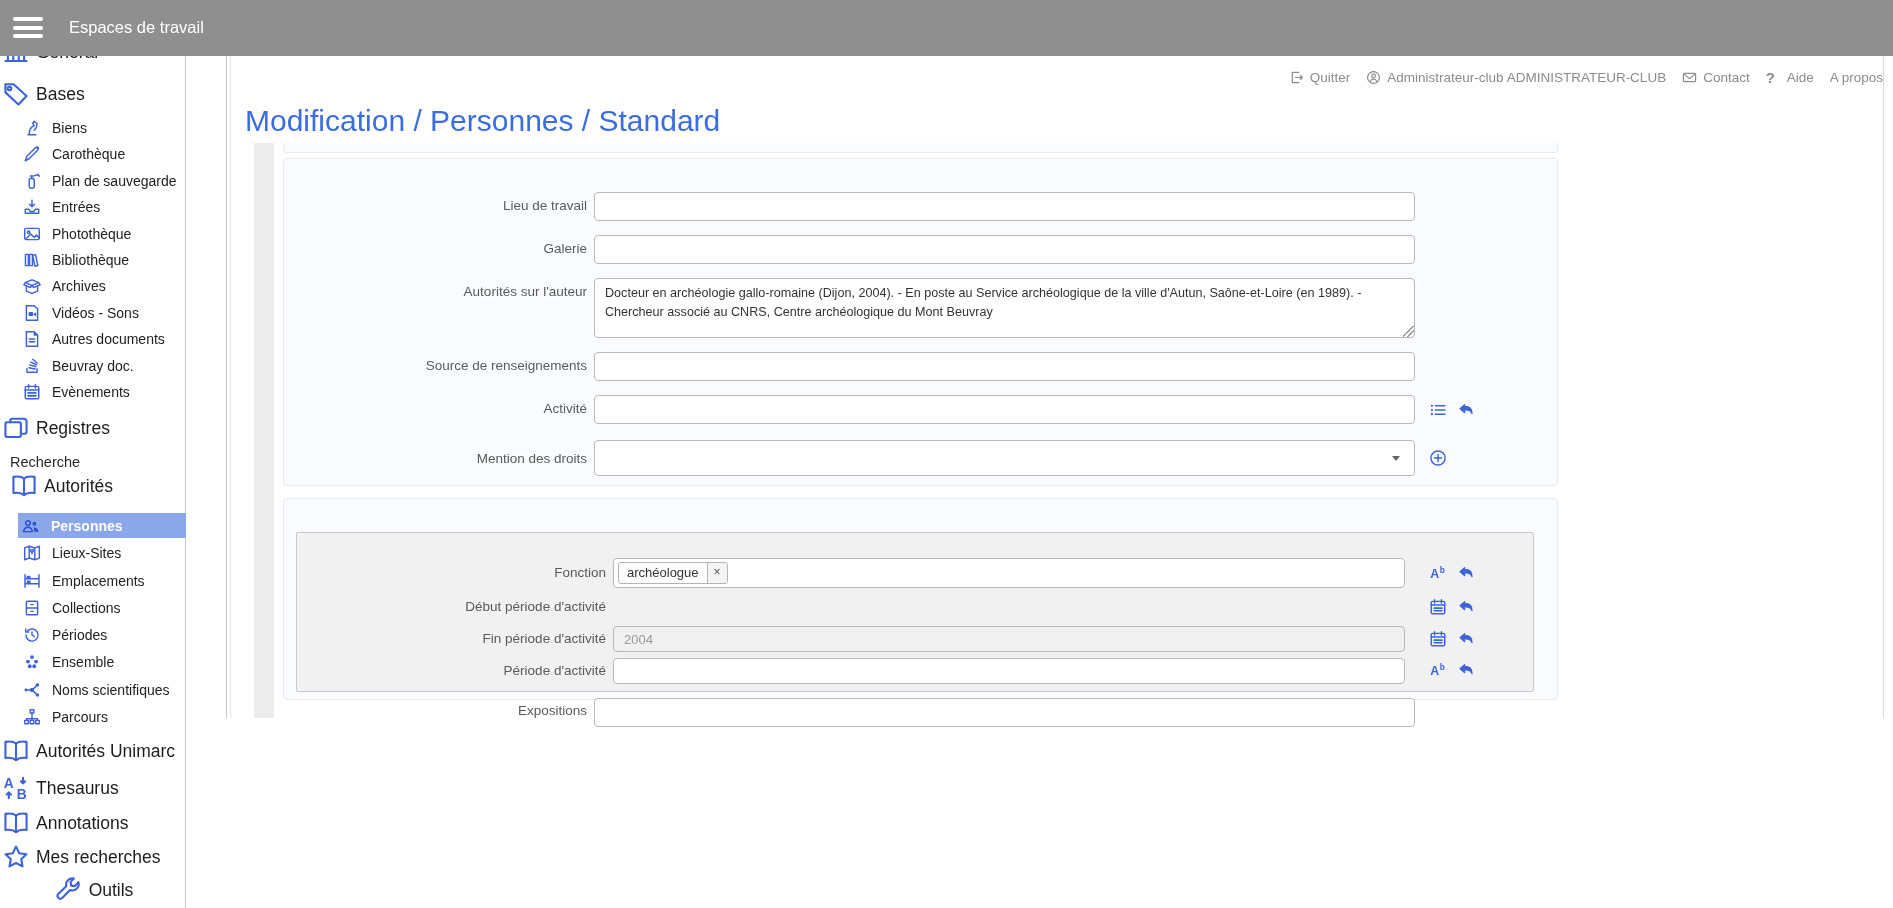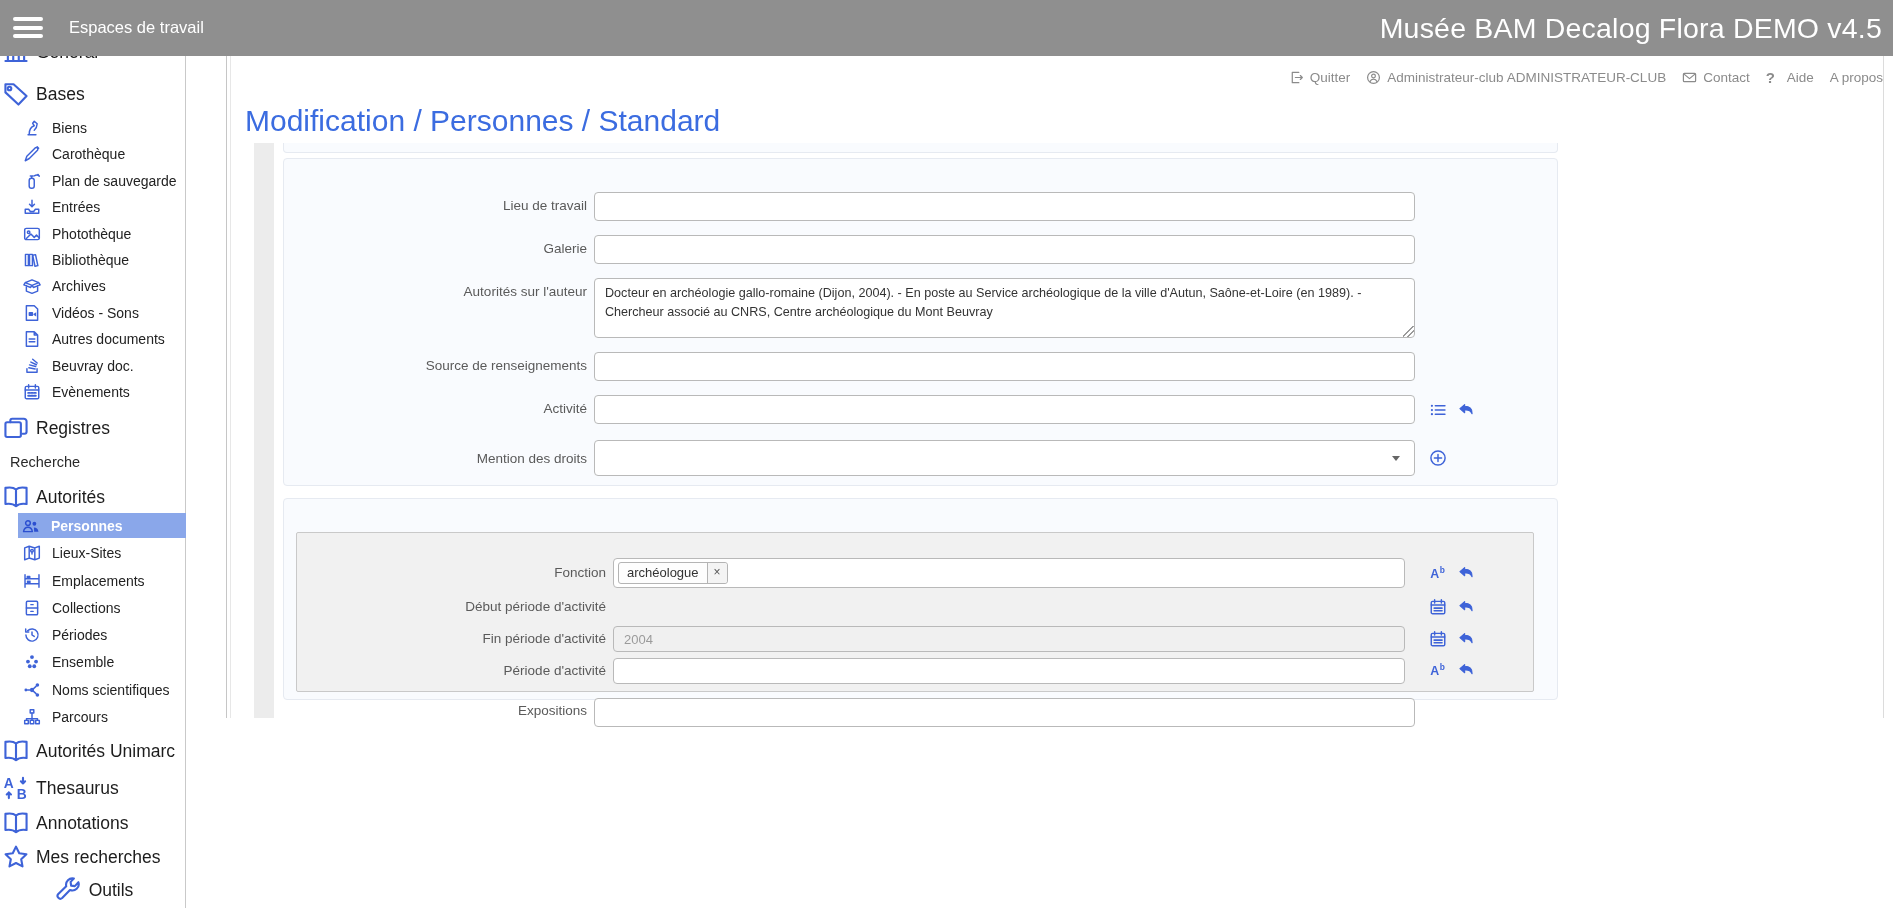--- a/index.html
+++ b/index.html
@@ -192,21 +192,21 @@
           <svg viewBox="0 0 16 16" fill="none" stroke="currentColor" stroke-width="1.3" stroke-linecap="round" stroke-linejoin="round">
             <rect x="1.5" y="4.5" width="9.5" height="9" rx="1"></rect>
             <path d="M4.5 4.5v-1a1.2 1.2 0 0 1 1.2-1.2h7.1A1.7 1.7 0 0 1 14.5 4v6.3a1.2 1.2 0 0 1-1.2 1.2H12"></path>
           </svg>
         </span>
         <span class="lbl">Registres</span>
       </div>
       <div class="s-item lvl0" style="top: 450px; height: 24px;">
         <span class="lbl">Recherche</span>
       </div>
-      <div class="s-item lvl1" style="top: 480px; height: 34px;">
+      <div class="s-item lvl1" style="top: 469px; height: 34px; padding-left: 8px;">
         <span class="ic">
           <svg viewBox="0 0 16 16" fill="none" stroke="currentColor" stroke-width="1.3" stroke-linecap="round" stroke-linejoin="round">
             <path d="M8 3.4C6.5 2 4.4 1.9 1.5 2.4V12.3c2.9-.5 5 0 6.5 1.4 1.5-1.4 3.6-1.9 6.5-1.4V2.4C11.6 1.9 9.5 2 8 3.4zM8 3.4v10.3"></path>
           </svg>
         </span>
         <span class="lbl">Autorités</span>
       </div>
       <div class="s-item lvl2 selected" style="top: 513px; height: 25px;">
         <span class="ic">
           <svg viewBox="0 0 16 16" fill="none" stroke="currentColor" stroke-width="1.3" stroke-linecap="round" stroke-linejoin="round">
@@ -341,21 +341,20 @@
   <div class="vline" style="left:230px; top:56px; height:662px; background:#e7e7e7;"></div>
   <div class="vline" style="left:1883px; top:56px; height:662px; background:#dcdcdc;"></div>
 
   <header class="topbar">
     <div class="burger">
         <span></span>
         <span></span>
         <span></span>
       </div>
     <div class="ws-label">Espaces de travail</div>
-    <div class="app-title">Musée BAM Decalog Flora DEMO v4.5</div>
   </header>
 
   <div class="links" id="links">
       <div class="link">
         <span class="lic">
           <svg viewBox="0 0 16 16" fill="none" stroke="currentColor" stroke-width="1.3" stroke-linecap="round" stroke-linejoin="round">
             <path d="M10.5 2.5h-7v11h7"></path>
             <path d="M6.8 8h7.4m-2.1-2.1L14.2 8l-2.1 2.1"></path>
           </svg>
         </span>

